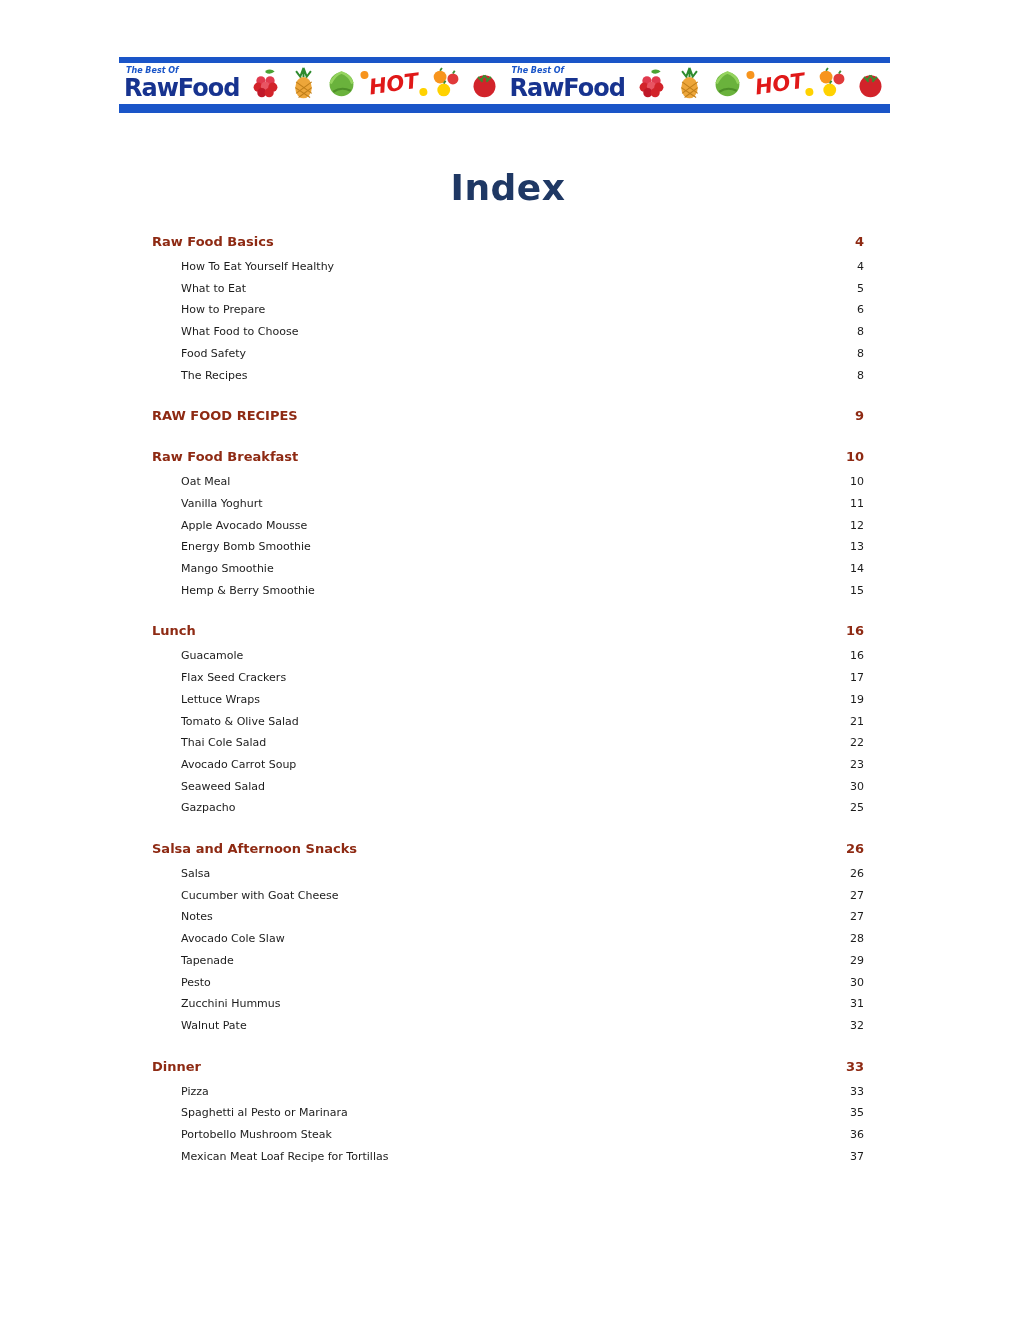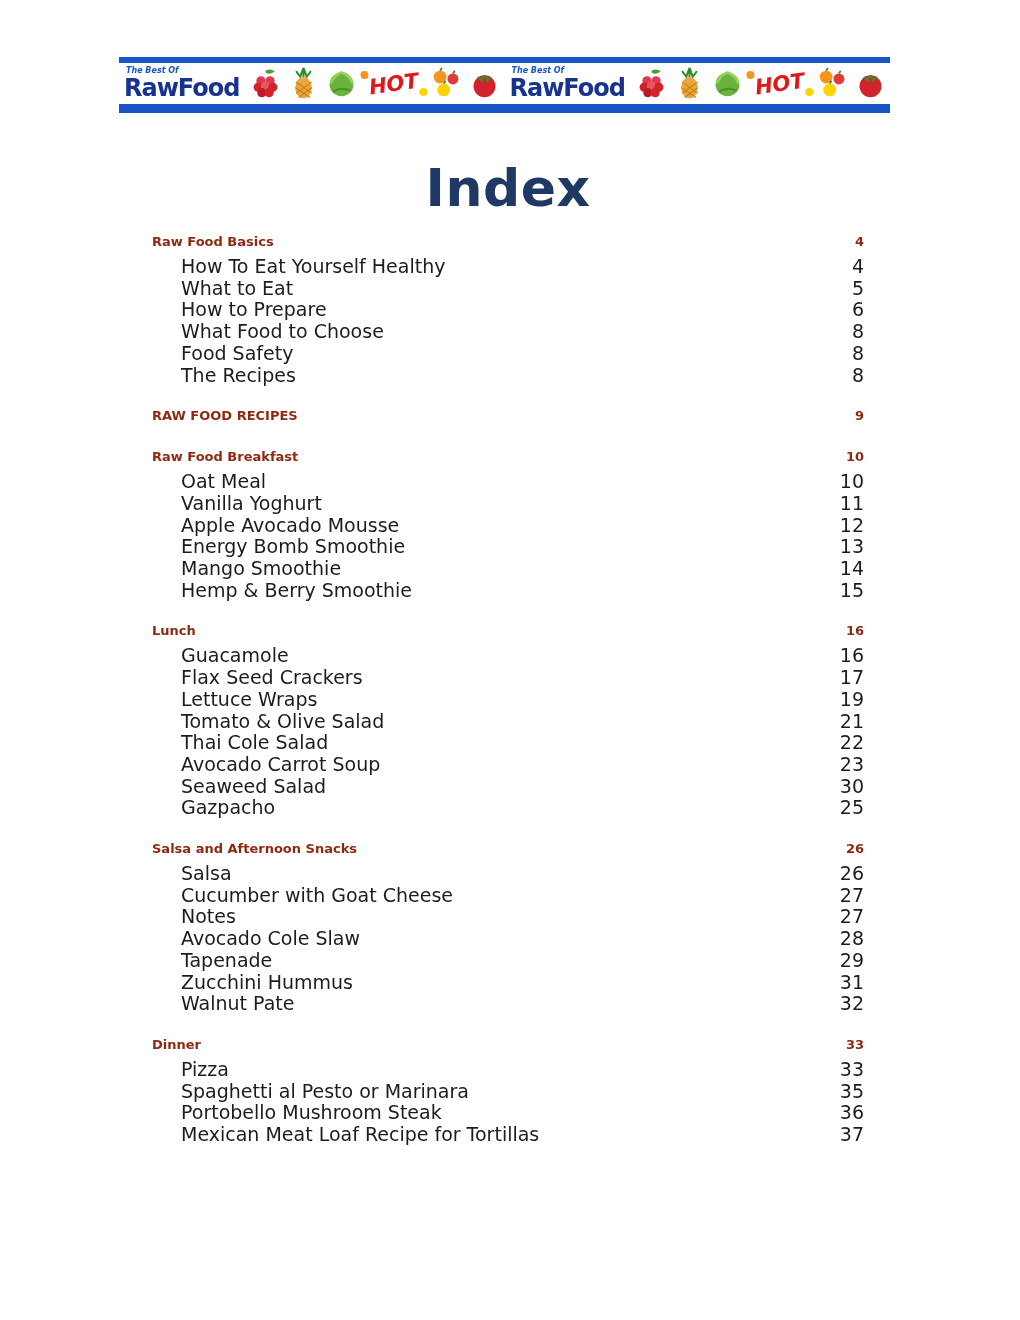--- a/index.html
+++ b/index.html
@@ -41,30 +41,30 @@
   }
   .hot::after {
     content: ""; position: absolute; width: 8px; height: 8px; border-radius: 50%;
     background: #ffd200; bottom: -4px; right: -7px;
   }
 
   
   .content { position: absolute; left: 152px; top: 150px; width: 712px; }
   .page-title {
     margin: 14px 0 10px; text-align: center;
-    font-size: 52px; line-height: 48px; font-weight: 800;
+    font-size: 36px; line-height: 48px; font-weight: 800;
     color: #1f3864; letter-spacing: 0.5px;
   }
   .toc-row { display: flex; justify-content: space-between; align-items: baseline; }
   .section-row {
     color: #8e2a13; font-weight: 700;
     font-size: 13px; line-height: 22px;
     margin-top: 19px; margin-bottom: 3px;
   }
-  .item-row { font-size: 19px; line-height: 21.7px; color: #1c1c1c; }
+  .item-row { font-size: 11px; line-height: 21.7px; color: #1c1c1c; }
   .item-row .label { padding-left: 29px; }
   .pagenum { padding-left: 12px; white-space: nowrap; }
 </style>
 </head>
 <body>
 
 <div class="banner">
 
   <div class="logo-unit">
     <div class="logo-text">
@@ -260,20 +260,24 @@
       </div>
       <div class="toc-row item-row">
         <span class="label">Avocado Cole Slaw</span>
         <span class="pagenum">28</span>
       </div>
       <div class="toc-row item-row">
         <span class="label">Tapenade</span>
         <span class="pagenum">29</span>
       </div>
       <div class="toc-row item-row">
+        <span class="label">Pesto</span>
+        <span class="pagenum">30</span>
+      </div>
+      <div class="toc-row item-row">
         <span class="label">Zucchini Hummus</span>
         <span class="pagenum">31</span>
       </div>
       <div class="toc-row item-row">
         <span class="label">Walnut Pate</span>
         <span class="pagenum">32</span>
       </div>
       <div class="toc-row section-row">
         <span class="label">Dinner</span>
         <span class="pagenum">33</span>

